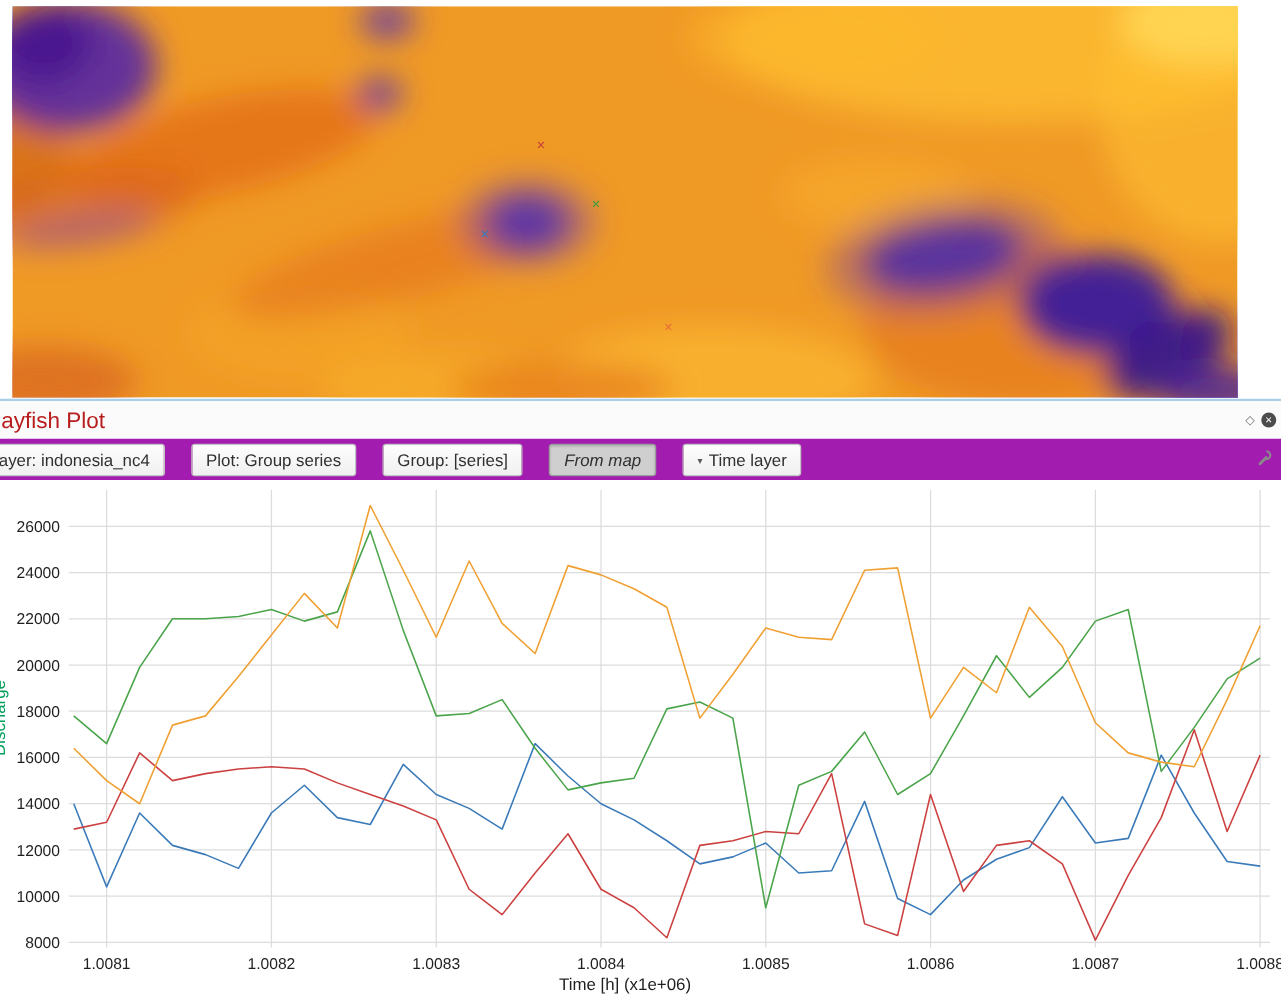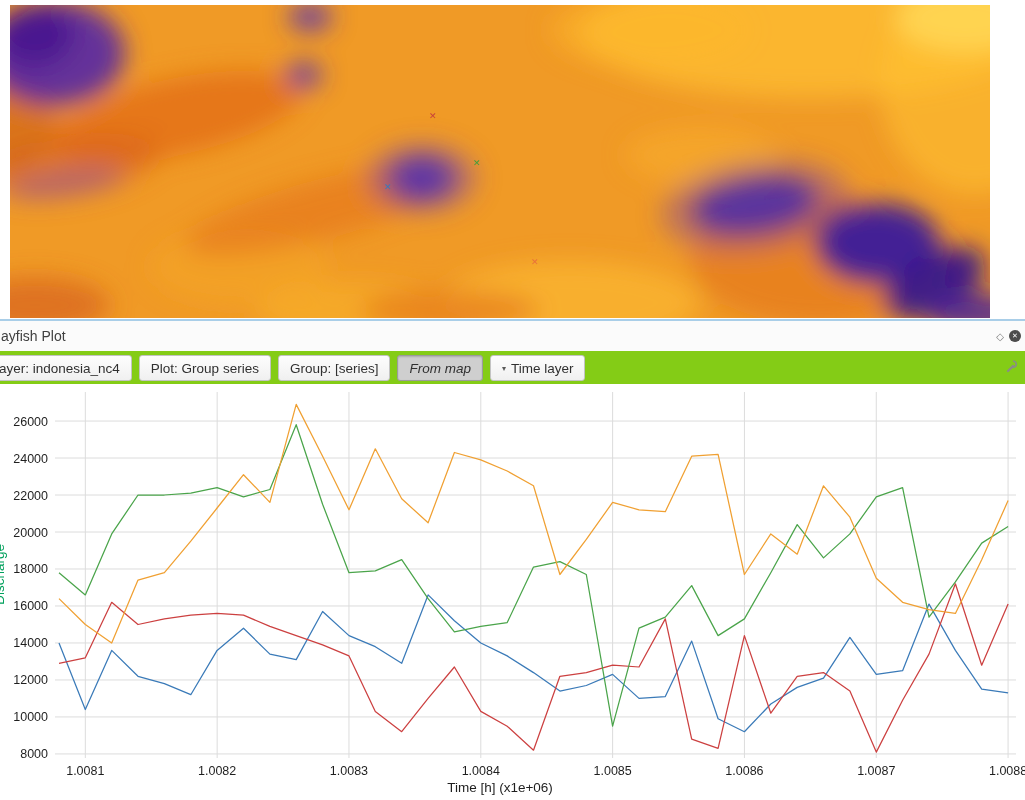--- a/index.html
+++ b/index.html
@@ -10,28 +10,28 @@
   
   .map-canvas { position:absolute; left:10px; top:5px; width:980px; height:313px; }
   .map-canvas svg { display:block; }
   .map-markers { position:absolute; left:0; top:0; width:100%; height:100%; }
   .map-marker { position:absolute; font-size:9px; font-weight:bold; line-height:9px; }
   .canvas-frame-line { position:absolute; left:0; top:319px; width:1025px; height:2px; background:#a9cee8; }
 
   
   .plot-panel { position:absolute; left:0; top:321px; width:1025px; height:479px; background:#fff; }
   .panel-header { position:relative; height:30px; background:#fbfbfb; display:flex; align-items:center; }
-  .panel-title { font-size:14px; color:#404040; margin-left:1px; }
+  .panel-title { font-size:18px; color:#b91c1c; margin-left:1px; }
   .panel-header-icons { position:absolute; right:4px; top:0; height:30px; display:flex; align-items:center; gap:5px; }
   .float-icon { color:#7a7a7a; font-size:10px; cursor:default; }
   .close-icon { width:12px; height:12px; border-radius:50%; background:#4c4c4c; color:#fff;
     font-size:7px; display:flex; align-items:center; justify-content:center; cursor:default; }
 
   
-  .toolbar { position:relative; height:33px; display:flex; align-items:center; gap:7px; background:#84cc16; padding-top:1px; }
+  .toolbar { position:relative; height:33px; display:flex; align-items:center; gap:21px; background:#a21caf; padding-top:1px; }
   .tb-btn { height:26px; padding:0 11px; font-size:13.5px; color:#303030;
     background:linear-gradient(#fdfdfd,#f0f0f0); border:1px solid #c3c3c3; border-radius:3px;
     display:flex; align-items:center; gap:5px; white-space:nowrap; }
   .tb-btn.first { margin-left:-13px; }
   .tb-btn.pressed { background:#cfcfcf; border-color:#9b9b9b; box-shadow:inset 0 1px 2px rgba(0,0,0,.18);font-style:italic; }
   .tb-arrow { font-size:8px; color:#5a5a5a; }
   .toolbar-right-icon { position:absolute; right:6px; top:8px; }
 
   
   .chart-wrap { position:relative; width:1025px; height:416px; background:#fff; }

